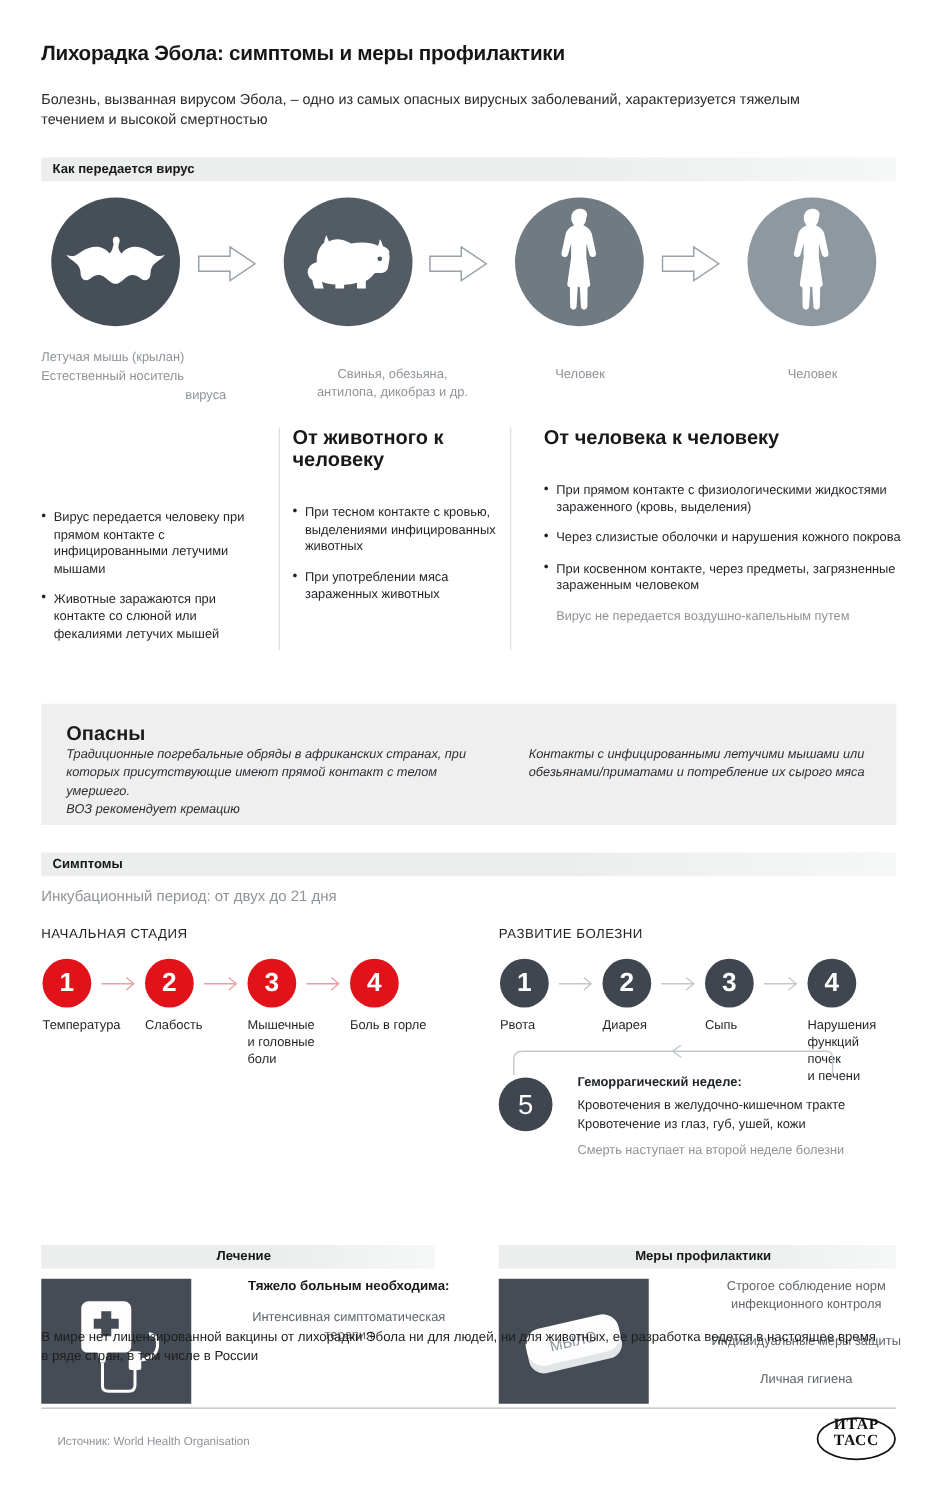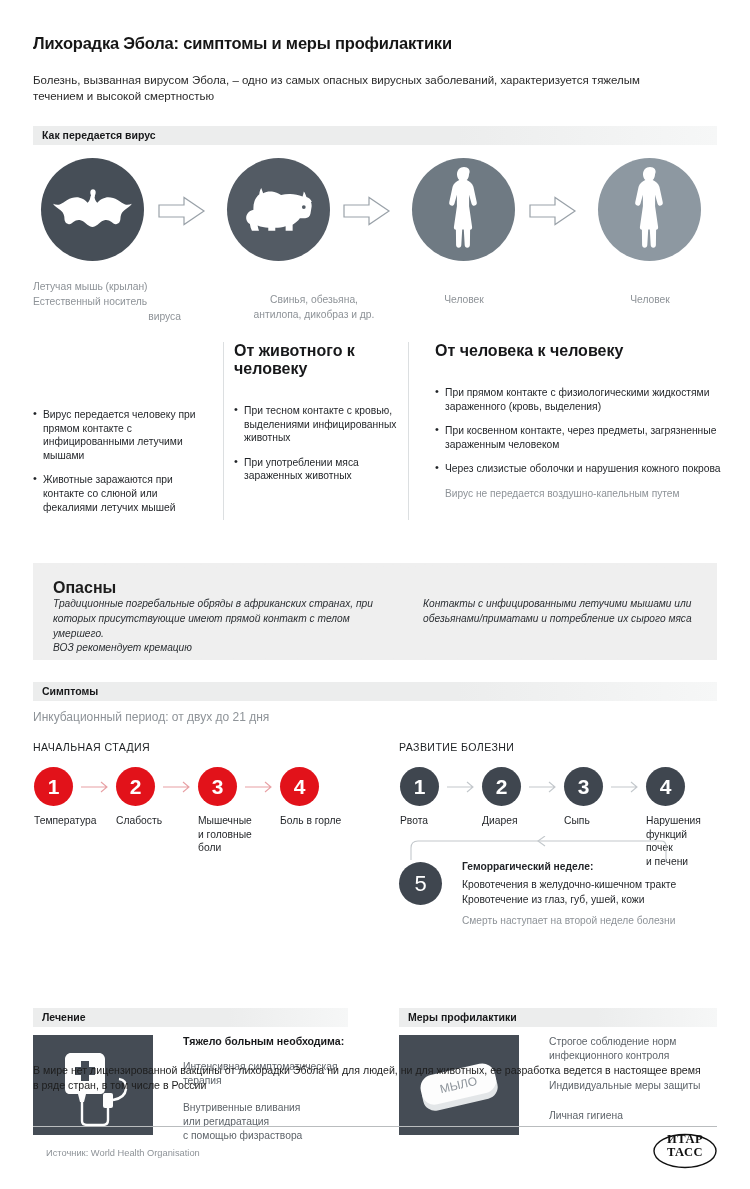--- a/index.html
+++ b/index.html
@@ -106,21 +106,21 @@
     width: 43px; height: 43px; border-radius: 50%; background: #3f464f;
     color: #fff; font-size: 22px; display: flex; align-items: center;
     justify-content: center;
   }
   .s5-txt { font-size: 10.3px; line-height: 14.4px; color: #1f2226; }
   .s5-txt .h { font-weight: bold; margin-bottom: 4px; display: block; }
   .s5-note { font-size: 10.2px; color: #8e9398; margin-top: 7px; }
 
   
   .tp { position: relative; margin-top: 26px; height: 150px; }
-  .half { position: absolute; top: 18px; width: 330px; }
+  .half { position: absolute; top: 6px; width: 330px; text-align: center; }
   .half .sec-bar { margin-top: 0; }
   .icon-box {
     position: absolute; top: 27px; left: 0; width: 120px; height: 100px;
     background: #454c55;
   }
   .tp-text { position: absolute; top: 27px; left: 138px; width: 192px; margin-left: 12px; }
   .tp-head { font-size: 10.6px; font-weight: bold; color: #17181a; margin-bottom: 13px; }
   .tp-line { font-size: 10.3px; line-height: 14px; color: #5e646a; margin-bottom: 13px; }
 
   
@@ -235,22 +235,22 @@
       <ul class="blist">
         <li>При тесном контакте с кровью, выделениями инфицированных животных</li>
         <li>При употреблении мяса зараженных животных</li>
       </ul>
     </div>
 
     <div class="col" style="left:402px; width:300px">
       <h4>От человека к человеку</h4>
       <ul class="blist">
         <li>При прямом контакте с физиологическими жидкостями зараженного (кровь, выделения)</li>
+        <li>Через слизистые оболочки и нарушения кожного покрова</li>
         <li>При косвенном контакте, через предметы, загрязненные зараженным человеком</li>
-        <li>Через слизистые оболочки и нарушения кожного покрова</li>
       </ul>
       <div class="note" style="padding-left:10px">Вирус не передается воздушно-капельным путем</div>
     </div>
   </div>
 
   <div class="danger-wrap">
     <div class="danger"></div>
     <svg class="zig top" viewBox="0 0 684 6" preserveAspectRatio="none">
       <path d="M0,6 L0,3 Q8,-1 16,3 Q24,7 32,3 Q40,-1 48,3 Q56,7 64,3 Q72,-1 80,3 Q88,7 96,3 Q104,-1 112,3 Q120,7 128,3 Q136,-1 144,3 Q152,7 160,3 Q168,-1 176,3 Q184,7 192,3 Q200,-1 208,3 Q216,7 224,3 Q232,-1 240,3 Q248,7 256,3 Q264,-1 272,3 Q280,7 288,3 Q296,-1 304,3 Q312,7 320,3 Q328,-1 336,3 Q344,7 352,3 Q360,-1 368,3 Q376,7 384,3 Q392,-1 400,3 Q408,7 416,3 Q424,-1 432,3 Q440,7 448,3 Q456,-1 464,3 Q472,7 480,3 Q488,-1 496,3 Q504,7 512,3 Q520,-1 528,3 Q536,7 544,3 Q552,-1 560,3 Q568,7 576,3 Q584,-1 592,3 Q600,7 608,3 Q616,-1 624,3 Q632,7 640,3 Q648,-1 656,3 Q664,7 672,3 Q680,-1 684,3 L684,6 Z" fill="#efefef"></path>
     </svg>
@@ -379,23 +379,20 @@
           <path fill="#454c55" d="M48 26h8v6h6v8h-6v6h-8v-6h-6v-8h6z"></path>
           <path fill="none" stroke="#fdfdfd" stroke-width="2.4" d="M49 67 L49 86 Q49 90 54 90 L70 90 Q75 90 75 85 L75 72"></path>
           <rect x="70" y="58" width="10" height="15" rx="2" fill="#fdfdfd"></rect>
           <path fill="none" stroke="#fdfdfd" stroke-width="2.4" d="M80 65 Q92 63 93 54 Q94 45 86 44"></path>
         </svg>
       </div>
       <div class="tp-text">
         <div class="tp-head">Тяжело больным необходима:</div>
         <div class="tp-line" style="white-space:pre-line">Интенсивная симптоматическая
 терапия</div>
-        <div class="tp-line" style="white-space:pre-line">Внутривенные вливания
-или регидратация
-с помощью физраствора</div>
       </div>
     </div>
 
     <div class="half" style="left:366px">
       <div class="sec-bar" style="width:318px">Меры профилактики</div>
       <div class="icon-box">
         <svg width="120" height="100" viewBox="0 0 120 100">
           <g transform="rotate(-13 60 52)">
             <rect x="22" y="42" width="76" height="28" rx="12" fill="#e3e6e8"></rect>
             <rect x="22" y="34" width="76" height="30" rx="13" fill="#fdfdfd"></rect>

